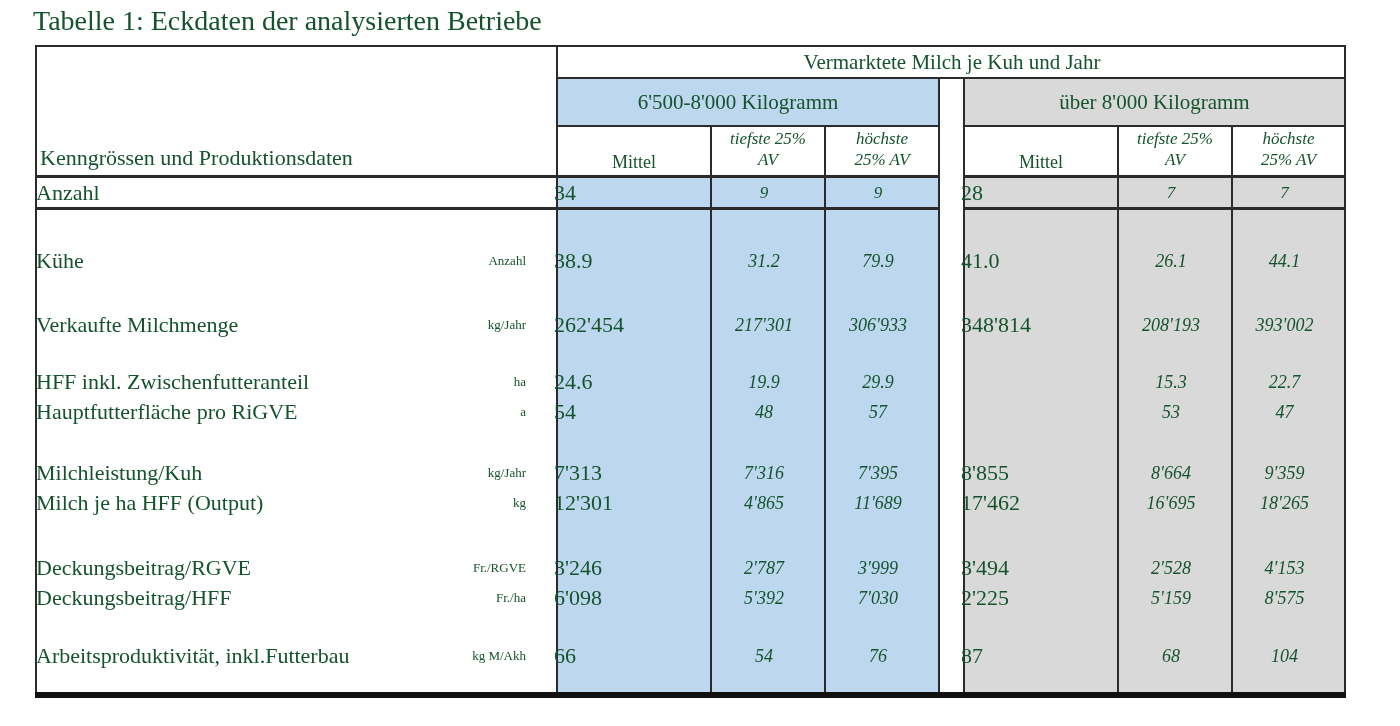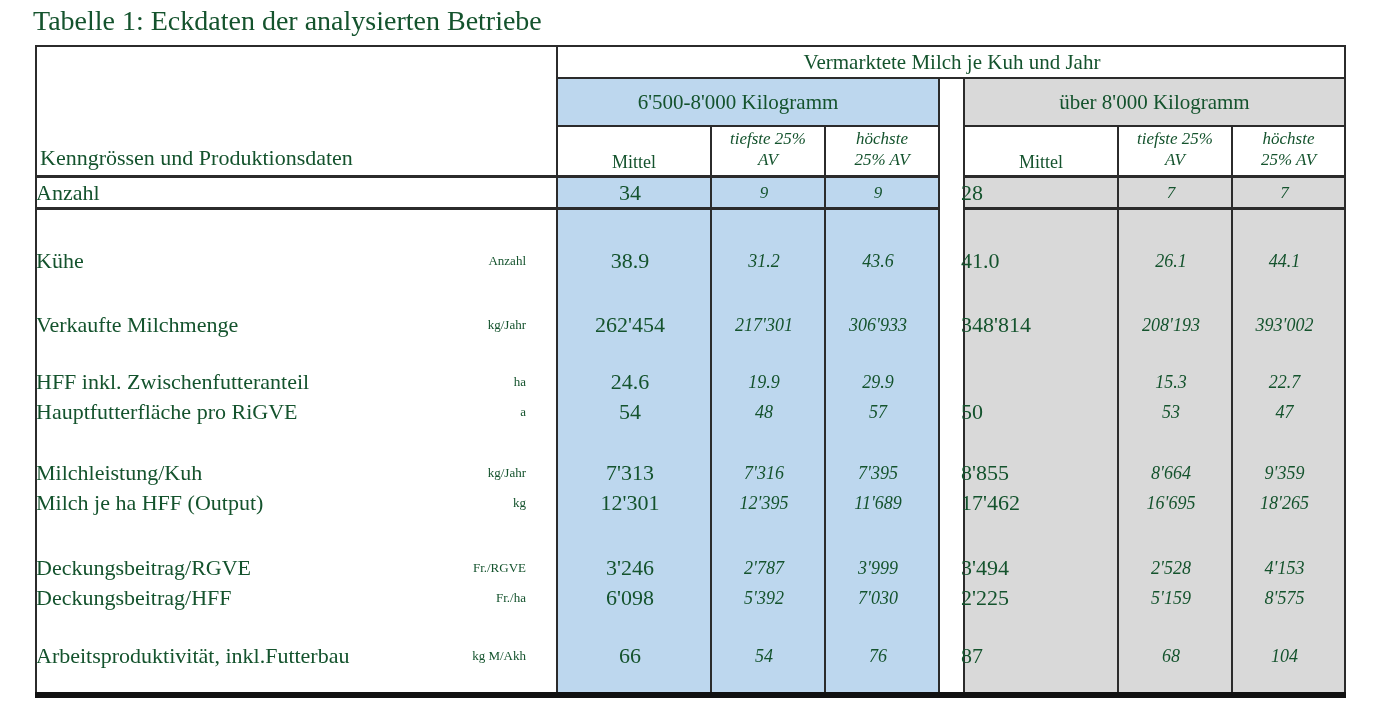--- a/index.html
+++ b/index.html
@@ -65,21 +65,21 @@
   #sh-b3{left:826px;width:112px;}
   #sh-g1{left:965px;width:152px;}
   #sh-g2{left:1119px;width:112px;}
   #sh-g3{left:1233px;width:111px;}
 
   
   .row{position:absolute;left:31px;width:1093px;height:30px;}
   .c{position:absolute;top:0;height:30px;line-height:30px;white-space:nowrap;}
   .c.lab{left:5px;width:380px;font-size:22px;text-align:left;}
   .c.unit{left:330px;width:165px;font-size:13px;text-align:right;}
-  .c.v1{left:523px;width:152px;text-align:center;}
+  .c.v1{left:523px;width:152px;text-align:left;}
   .c.v2{left:677px;width:112px;text-align:center;}
   .c.v3{left:791px;width:112px;text-align:center;}
   .c.v4{left:930px;width:152px;}
   .c.v5{left:1084px;width:112px;text-align:center;}
   .c.v6{left:1198px;width:111px;text-align:center;}
   .c.m{font-size:22px;}
   .c.i{font-style:italic;font-size:18px;}
   #count-row{top:178px;height:29px;}
   #count-row .c{height:29px;line-height:29px;}
   #count-row .c.i{font-size:17px;}
@@ -141,21 +141,21 @@
     <span class="c v4 m">28</span>
     <span class="c v5 i">7</span>
     <span class="c v6 i">7</span>
   </div>
 
   <div class="row" style="top:246px">
     <span class="c lab">Kühe</span>
     <span class="c unit">Anzahl</span>
     <span class="c v1 m">38.9</span>
     <span class="c v2 i">31.2</span>
-    <span class="c v3 i">43.6</span>
+    <span class="c v3 i">79.9</span>
     <span class="c v4 m">41.0</span>
     <span class="c v5 i">26.1</span>
     <span class="c v6 i">44.1</span>
   </div>
 
   <div class="row" style="top:310px">
     <span class="c lab">Verkaufte Milchmenge</span>
     <span class="c unit">kg/Jahr</span>
     <span class="c v1 m">262'454</span>
     <span class="c v2 i">217'301</span>
@@ -174,41 +174,40 @@
     <span class="c v5 i">15.3</span>
     <span class="c v6 i">22.7</span>
   </div>
 
   <div class="row" style="top:397px">
     <span class="c lab">Hauptfutterfläche pro RiGVE</span>
     <span class="c unit">a</span>
     <span class="c v1 m">54</span>
     <span class="c v2 i">48</span>
     <span class="c v3 i">57</span>
-    <span class="c v4 m">50</span>
     <span class="c v5 i">53</span>
     <span class="c v6 i">47</span>
   </div>
 
   <div class="row" style="top:458px">
     <span class="c lab">Milchleistung/Kuh</span>
     <span class="c unit">kg/Jahr</span>
     <span class="c v1 m">7'313</span>
     <span class="c v2 i">7'316</span>
     <span class="c v3 i">7'395</span>
     <span class="c v4 m">8'855</span>
     <span class="c v5 i">8'664</span>
     <span class="c v6 i">9'359</span>
   </div>
 
   <div class="row" style="top:488px">
     <span class="c lab">Milch je ha HFF (Output)</span>
     <span class="c unit">kg</span>
     <span class="c v1 m">12'301</span>
-    <span class="c v2 i">12'395</span>
+    <span class="c v2 i">4'865</span>
     <span class="c v3 i">11'689</span>
     <span class="c v4 m">17'462</span>
     <span class="c v5 i">16'695</span>
     <span class="c v6 i">18'265</span>
   </div>
 
   <div class="row" style="top:553px">
     <span class="c lab">Deckungsbeitrag/RGVE</span>
     <span class="c unit">Fr./RGVE</span>
     <span class="c v1 m">3'246</span>

